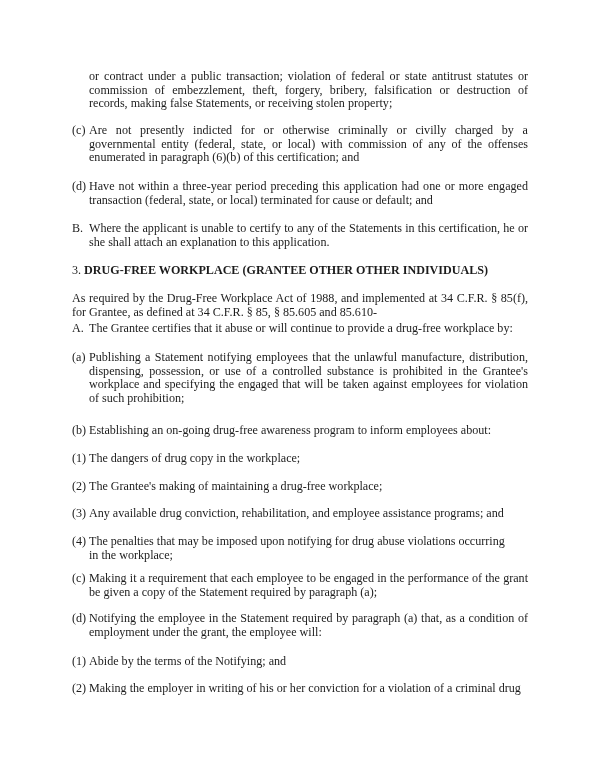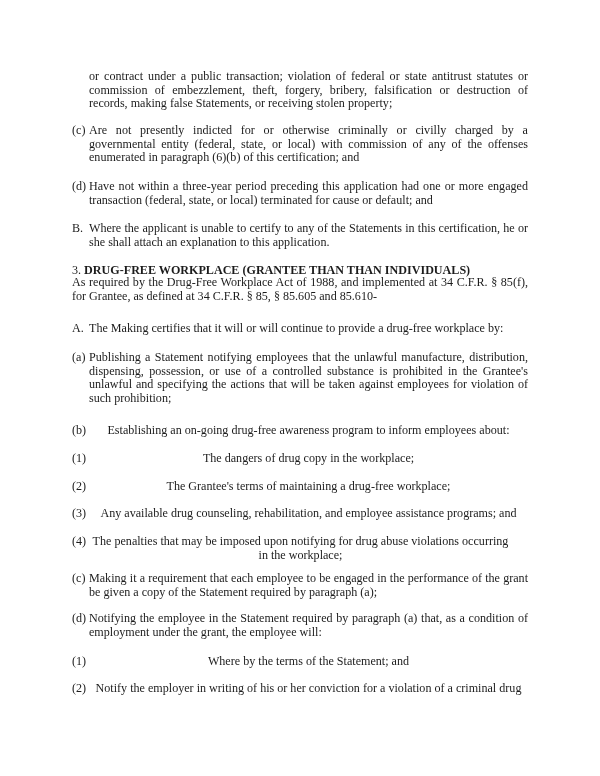--- a/index.html
+++ b/index.html
@@ -7,21 +7,21 @@
   .page {
     position: absolute; left: 0; top: 0; width: 516px; height: 776px;
     background: #ffffff; color: #1c1c1c;
     font-family: "Liberation Serif", "DejaVu Serif", serif;
     font-size: 12.1px; line-height: 13.6px;
   }
   .blk { position: absolute; left: 72px; width: 456px; }
   .item { display: flex; }
   .marker { width: 17px; flex: 0 0 17px; white-space: nowrap; }
   .body { flex: 1; text-align: justify; }
-  .body.ragged { text-align: center; }
+  .body.ragged { text-align: left; }
   .plain { text-align: justify; }
   .heading { font-weight: normal; }
   .heading b { font-weight: bold; }
 </style>
 </head>
 <body>
 
 <div class="page">
 
   <div class="blk" style="top:70px; left:89px; width:439px;">
@@ -38,75 +38,75 @@
     <span class="body">Have not within a three-year period preceding this application had one or more engaged transaction (federal, state, or local) terminated for cause or default; and</span>
   </div>
 
   <div class="blk item" style="top:222px;">
     <span class="marker">B.</span>
     <span class="body">Where the applicant is unable to certify to any of the Statements in this certification, he or she shall attach an explanation to this application.</span>
   </div>
 
   <div class="blk heading" style="top:264px;">
     <span>3.</span>
-    <b>DRUG-FREE WORKPLACE (GRANTEE THAN THAN INDIVIDUALS)</b>
+    <b>DRUG-FREE WORKPLACE (GRANTEE OTHER OTHER INDIVIDUALS)</b>
   </div>
 
-  <div class="blk" style="top:276px;">
+  <div class="blk" style="top:292px;">
     <div class="plain ragged">As required by the Drug-Free Workplace Act of 1988, and implemented at 34 C.F.R. § 85(f), for Grantee, as defined at 34 C.F.R. § 85, § 85.605 and 85.610-</div>
   </div>
 
   <div class="blk item" style="top:322px;">
     <span class="marker">A.</span>
-    <span class="body">The Making certifies that it will or will continue to provide a drug-free workplace by:</span>
+    <span class="body">The Grantee certifies that it abuse or will continue to provide a drug-free workplace by:</span>
   </div>
 
   <div class="blk item" style="top:351px;">
     <span class="marker">(a)</span>
-    <span class="body">Publishing a Statement notifying employees that the unlawful manufacture, distribution, dispensing, possession, or use of a controlled substance is prohibited in the Grantee's unlawful and specifying the actions that will be taken against employees for violation of such prohibition;</span>
+    <span class="body">Publishing a Statement notifying employees that the unlawful manufacture, distribution, dispensing, possession, or use of a controlled substance is prohibited in the Grantee's workplace and specifying the engaged that will be taken against employees for violation of such prohibition;</span>
   </div>
 
   <div class="blk item" style="top:424px;">
     <span class="marker">(b)</span>
     <span class="body ragged">Establishing an on-going drug-free awareness program to inform employees about:</span>
   </div>
 
   <div class="blk item" style="top:452px;">
     <span class="marker">(1)</span>
     <span class="body ragged">The dangers of drug copy in the workplace;</span>
   </div>
 
   <div class="blk item" style="top:480px;">
     <span class="marker">(2)</span>
-    <span class="body ragged">The Grantee's terms of maintaining a drug-free workplace;</span>
+    <span class="body ragged">The Grantee's making of maintaining a drug-free workplace;</span>
   </div>
 
   <div class="blk item" style="top:507px;">
     <span class="marker">(3)</span>
-    <span class="body ragged">Any available drug counseling, rehabilitation, and employee assistance programs; and</span>
+    <span class="body ragged">Any available drug conviction, rehabilitation, and employee assistance programs; and</span>
   </div>
 
   <div class="blk item" style="top:535px; width:440px;">
     <span class="marker">(4)</span>
     <span class="body ragged">The penalties that may be imposed upon notifying for drug abuse violations occurring in the workplace;</span>
   </div>
 
   <div class="blk item" style="top:572px;">
     <span class="marker">(c)</span>
     <span class="body">Making it a requirement that each employee to be engaged in the performance of the grant be given a copy of the Statement required by paragraph (a);</span>
   </div>
 
   <div class="blk item" style="top:612px;">
     <span class="marker">(d)</span>
     <span class="body">Notifying the employee in the Statement required by paragraph (a) that, as a condition of employment under the grant, the employee will:</span>
   </div>
 
   <div class="blk item" style="top:655px;">
     <span class="marker">(1)</span>
-    <span class="body ragged">Where by the terms of the Statement; and</span>
+    <span class="body ragged">Abide by the terms of the Notifying; and</span>
   </div>
 
   <div class="blk item" style="top:682px;">
     <span class="marker">(2)</span>
-    <span class="body ragged">Notify the employer in writing of his or her conviction for a violation of a criminal drug</span>
+    <span class="body ragged">Making the employer in writing of his or her conviction for a violation of a criminal drug</span>
   </div>
 
 </div>
 
 </body></html>

